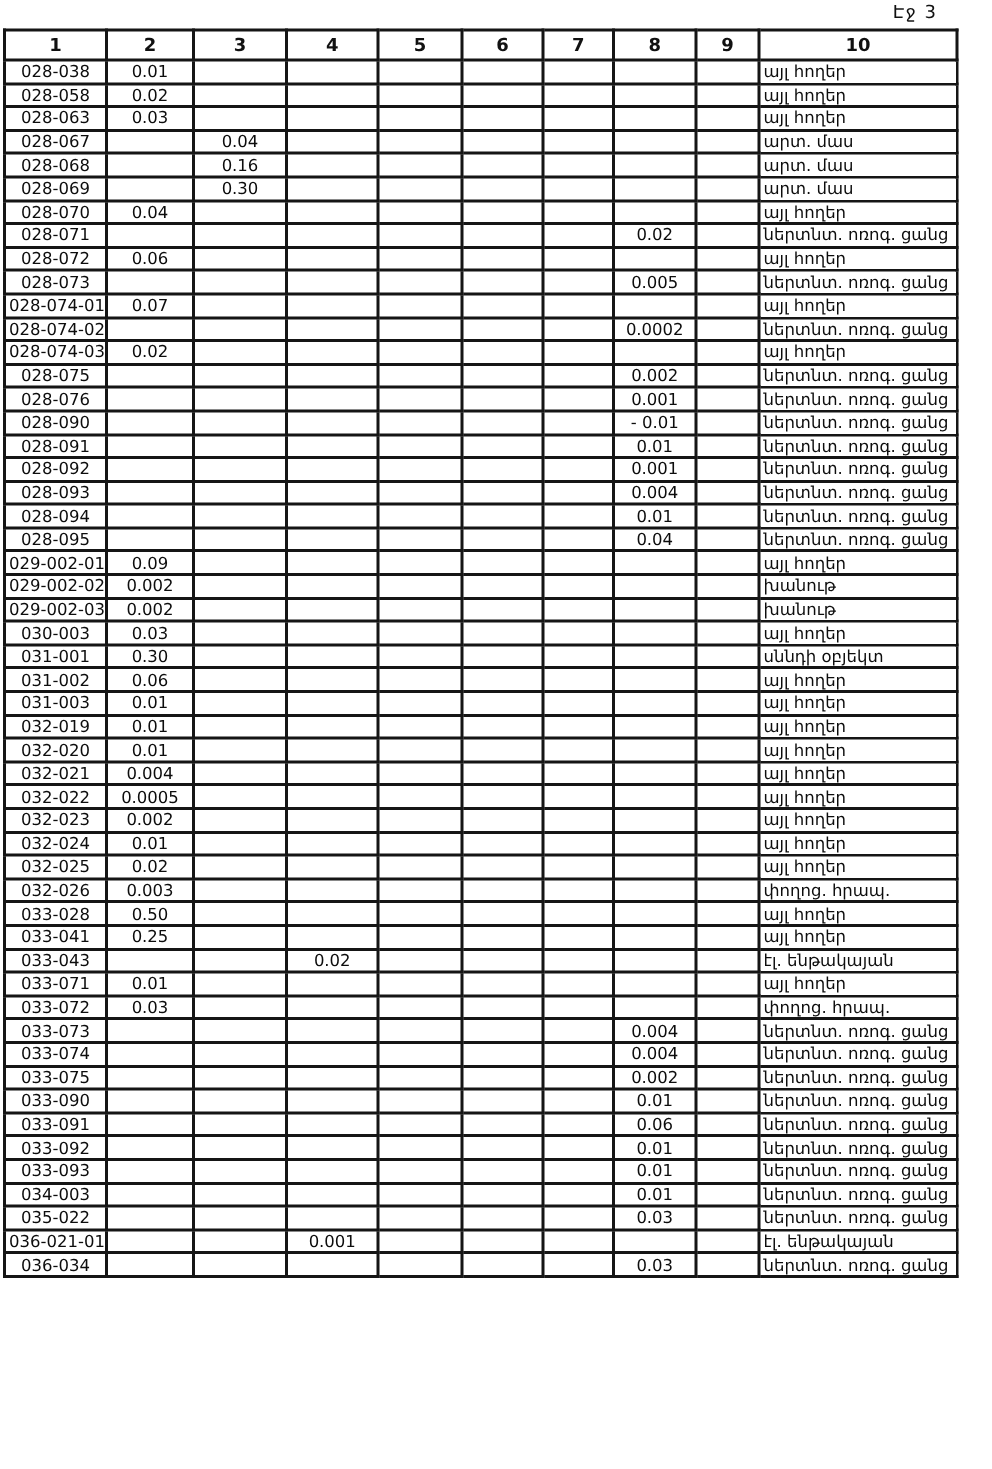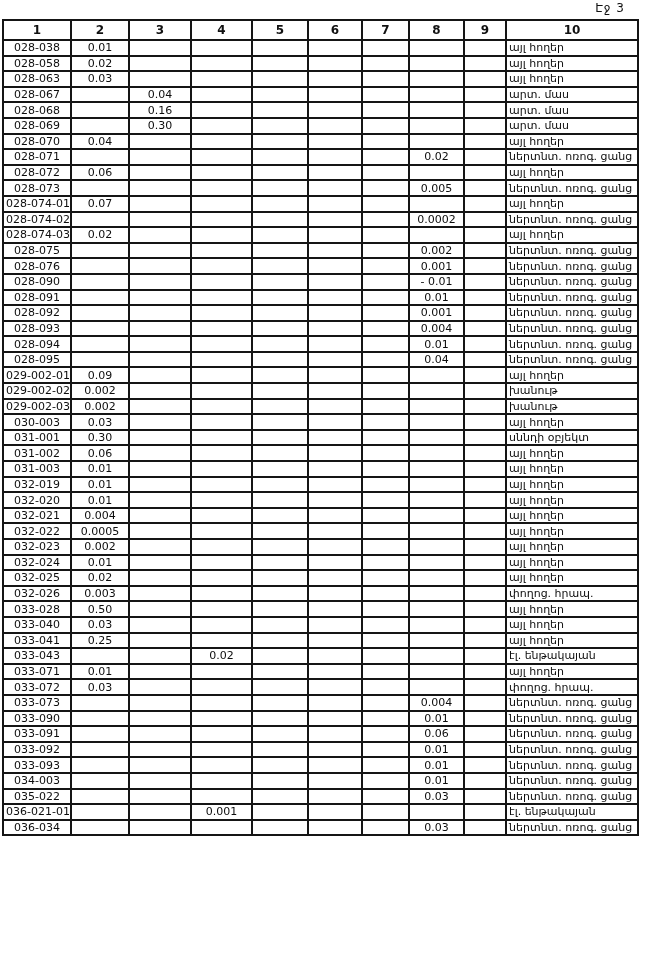--- a/index.html
+++ b/index.html
@@ -512,32 +512,20 @@
         <td class="c-val"></td>
         <td class="c-val"></td>
         <td class="c-val"></td>
         <td class="c-val"></td>
         <td class="c-val"></td>
         <td class="c-val"></td>
         <td class="c-val"></td>
         <td class="c-use">այլ հողեր</td>
       </tr>
       <tr>
-        <td class="c-code">033-040</td>
-        <td class="c-val">0.03</td>
-        <td class="c-val"></td>
-        <td class="c-val"></td>
-        <td class="c-val"></td>
-        <td class="c-val"></td>
-        <td class="c-val"></td>
-        <td class="c-val"></td>
-        <td class="c-val"></td>
-        <td class="c-use">այլ հողեր</td>
-      </tr>
-      <tr>
         <td class="c-code">033-041</td>
         <td class="c-val">0.25</td>
         <td class="c-val"></td>
         <td class="c-val"></td>
         <td class="c-val"></td>
         <td class="c-val"></td>
         <td class="c-val"></td>
         <td class="c-val"></td>
         <td class="c-val"></td>
         <td class="c-use">այլ հողեր</td>
@@ -580,20 +568,44 @@
       </tr>
       <tr>
         <td class="c-code">033-073</td>
         <td class="c-val"></td>
         <td class="c-val"></td>
         <td class="c-val"></td>
         <td class="c-val"></td>
         <td class="c-val"></td>
         <td class="c-val"></td>
         <td class="c-val">0.004</td>
+        <td class="c-val"></td>
+        <td class="c-use">ներտնտ. ոռոգ. ցանց</td>
+      </tr>
+      <tr>
+        <td class="c-code">033-074</td>
+        <td class="c-val"></td>
+        <td class="c-val"></td>
+        <td class="c-val"></td>
+        <td class="c-val"></td>
+        <td class="c-val"></td>
+        <td class="c-val"></td>
+        <td class="c-val">0.004</td>
+        <td class="c-val"></td>
+        <td class="c-use">ներտնտ. ոռոգ. ցանց</td>
+      </tr>
+      <tr>
+        <td class="c-code">033-075</td>
+        <td class="c-val"></td>
+        <td class="c-val"></td>
+        <td class="c-val"></td>
+        <td class="c-val"></td>
+        <td class="c-val"></td>
+        <td class="c-val"></td>
+        <td class="c-val">0.002</td>
         <td class="c-val"></td>
         <td class="c-use">ներտնտ. ոռոգ. ցանց</td>
       </tr>
       <tr>
         <td class="c-code">033-090</td>
         <td class="c-val"></td>
         <td class="c-val"></td>
         <td class="c-val"></td>
         <td class="c-val"></td>
         <td class="c-val"></td>

